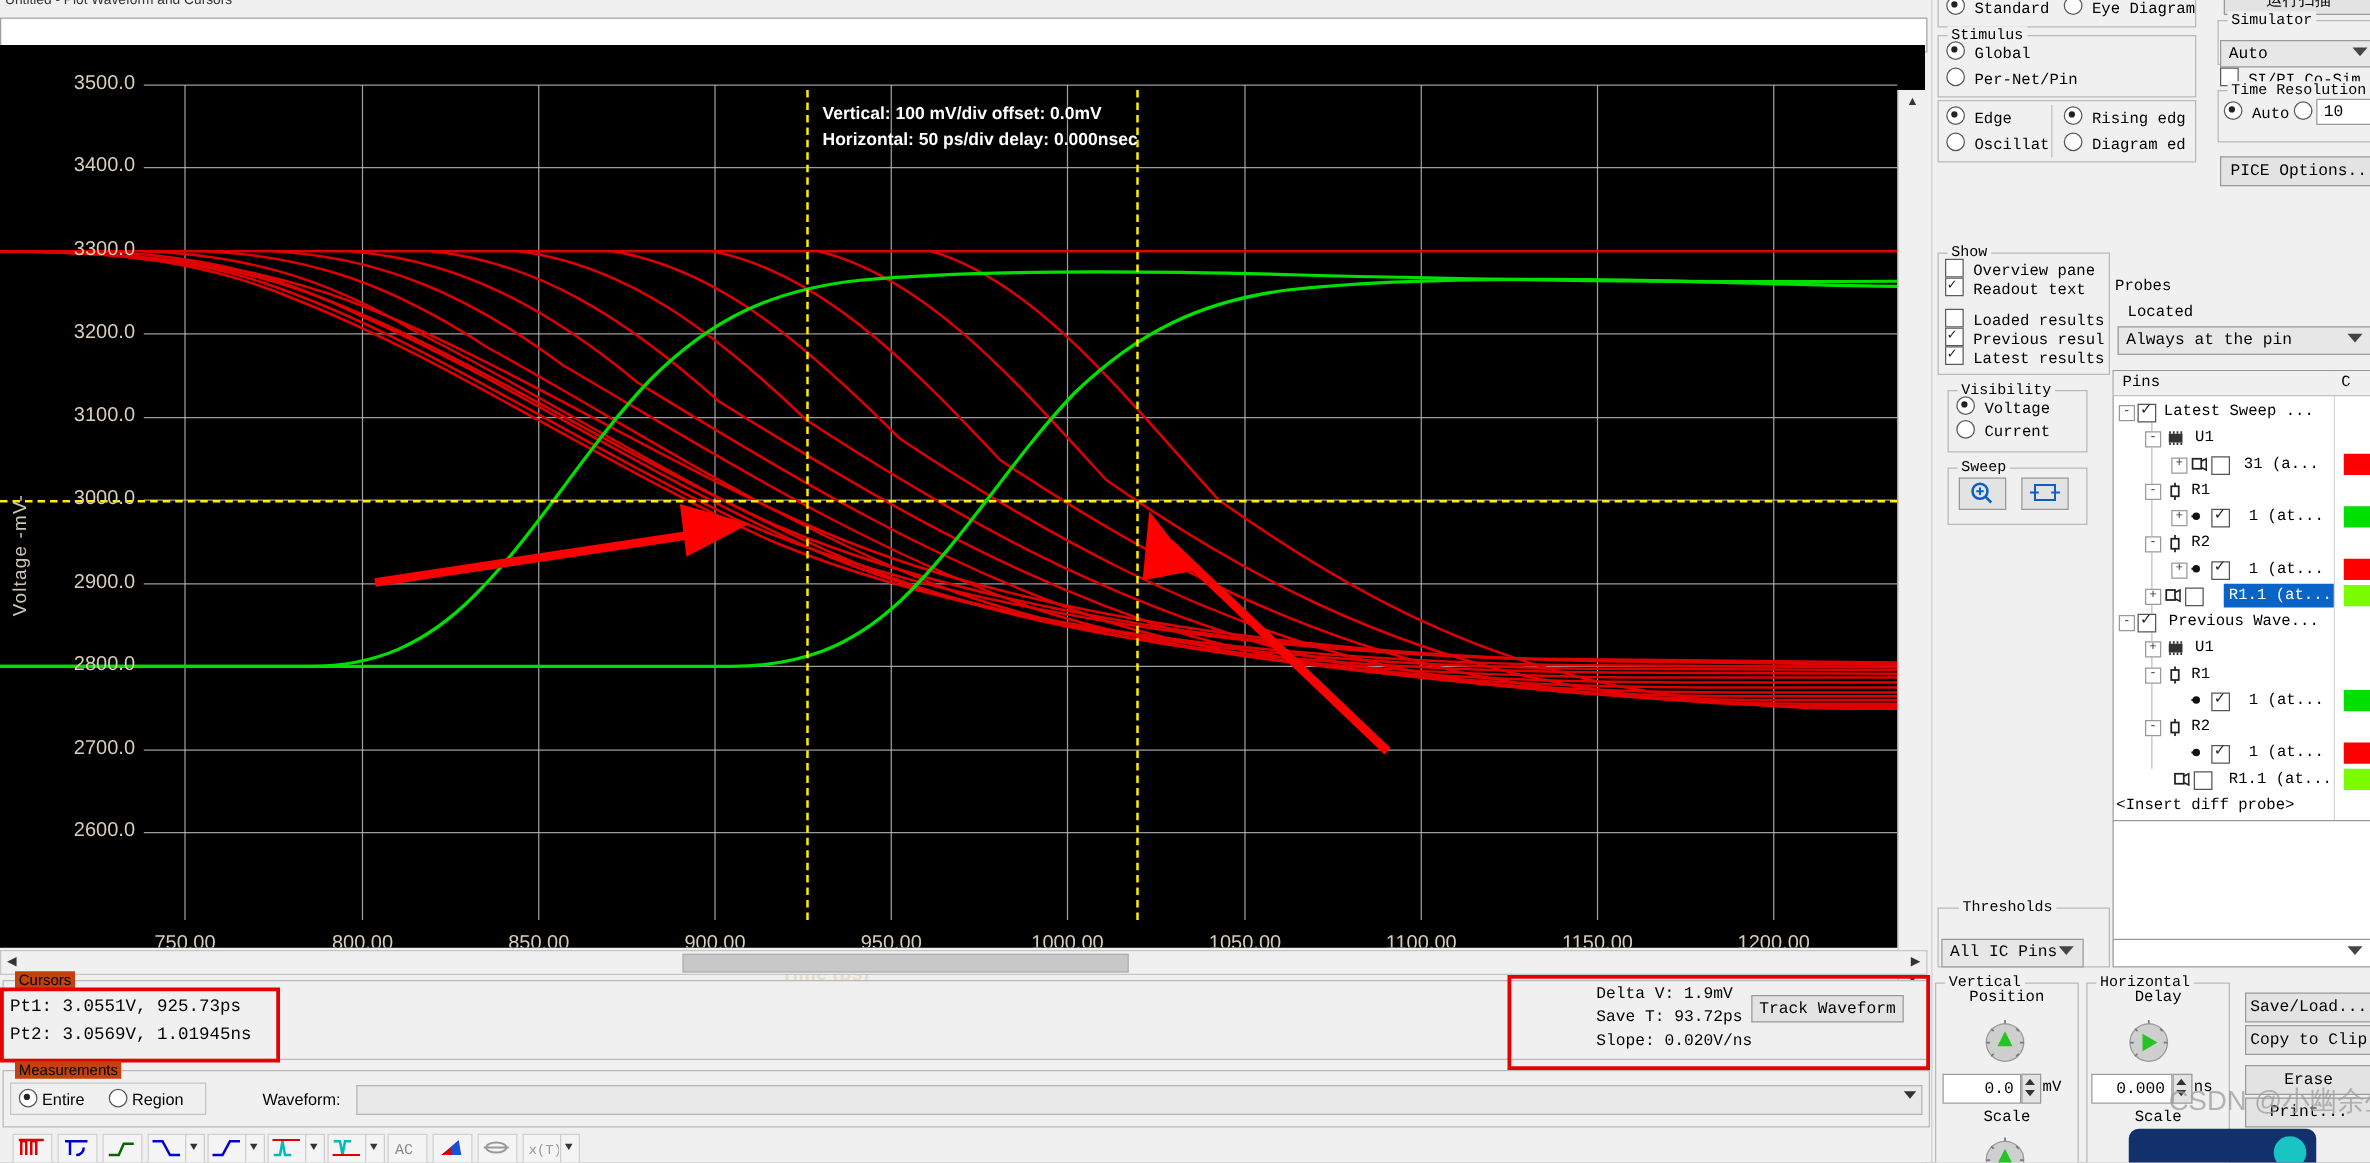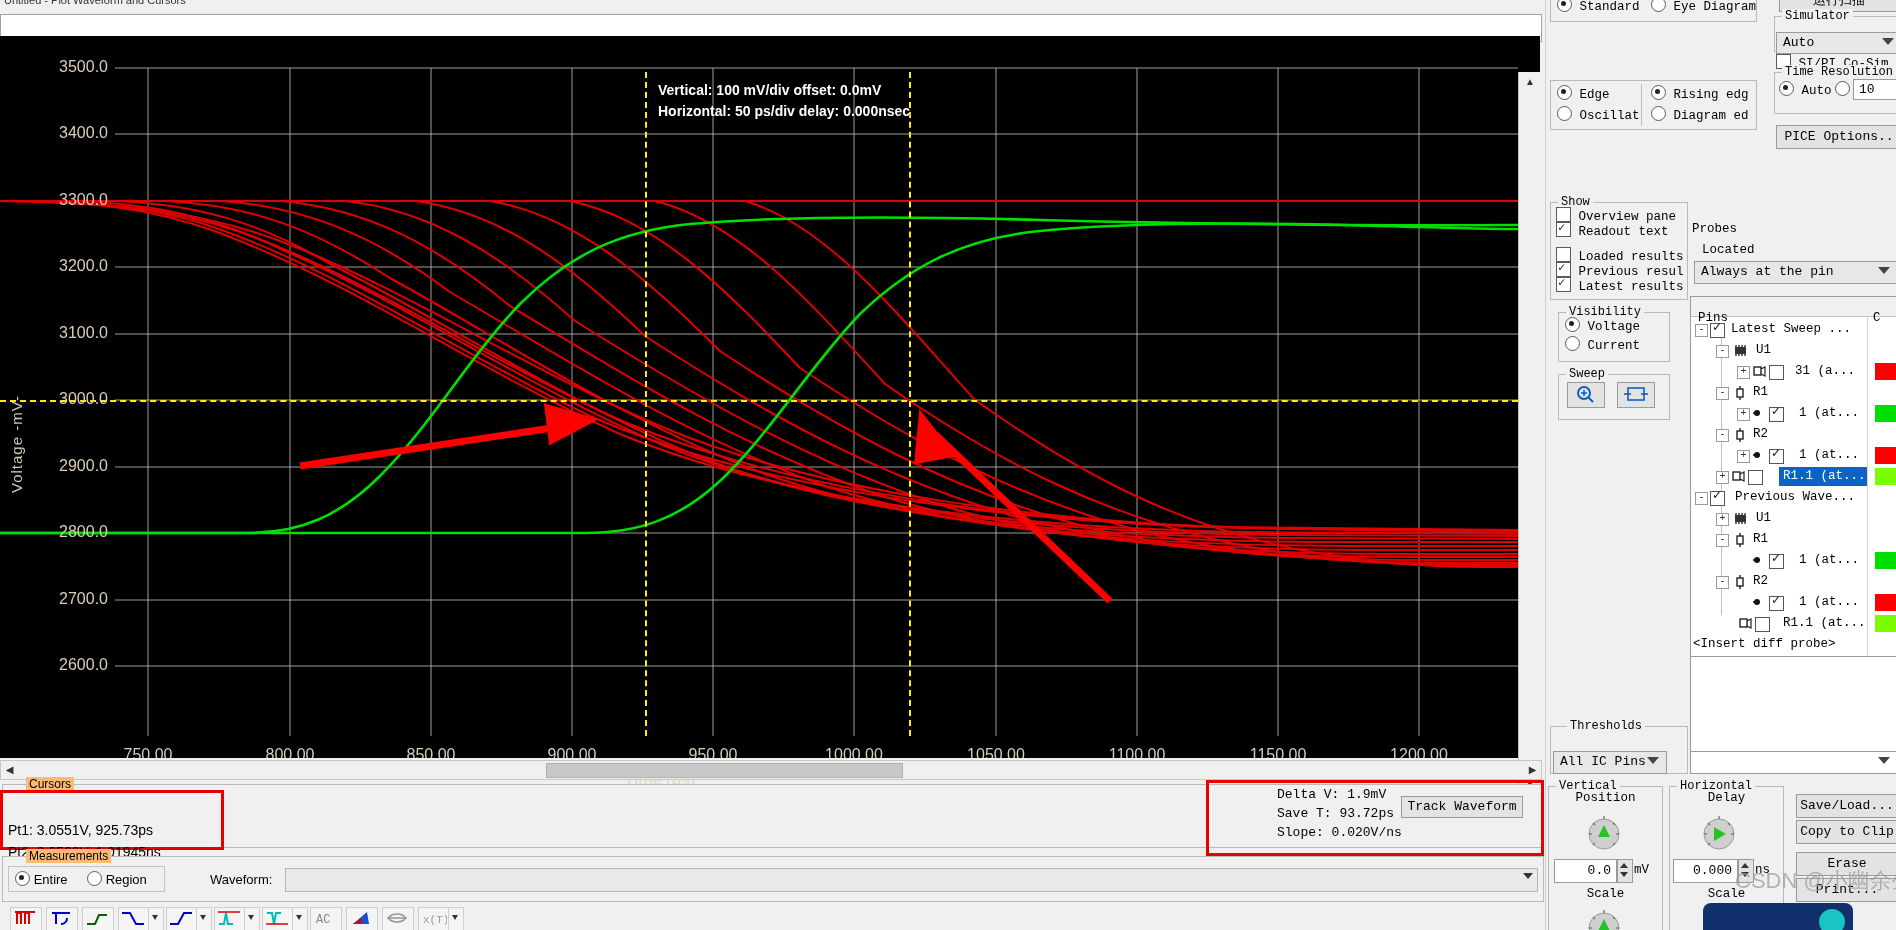--- a/index.html
+++ b/index.html
@@ -36,23 +36,23 @@
   .hscroll{position:absolute;left:0;top:760px;width:1540px;height:18px;background:#f0f0f0;border:1px solid #c6c6c6;}
   .hscroll .thumb{position:absolute;left:545px;top:2px;width:355px;height:13px;background:#c8c8c8;border:1px solid #b0b0b0;}
   .hscroll .arrow-l,.hscroll .arrow-r{position:absolute;top:1px;width:15px;height:15px;color:#333;font-size:10px;text-align:center;line-height:15px;}
   .hscroll .arrow-l{left:1px;} .hscroll .arrow-r{right:1px;}
   .vscroll{position:absolute;left:1518px;top:36px;width:22px;height:722px;background:#f0f0f0;border-left:1px solid #c6c6c6;}
   .vscroll .vtop,.vscroll .vbot{position:absolute;left:3px;width:16px;height:16px;color:#333;font-size:10px;text-align:center;line-height:16px;}
   .vscroll .vtop{top:2px;} .vscroll .vbot{bottom:2px;}
 
   
   .cursors-group{position:absolute;left:2px;top:784px;width:1540px;height:62px;border:1px solid #b9b9b9;background:#f0f0f0;}
-  .group-label{position:absolute;top:-8px;left:23px;background:#fdba74;padding:0 3px;font-size:12px;color:#000;}
+  .group-label{position:absolute;top:-8px;left:9px;background:#c2410c;padding:0 3px;font-size:12px;color:#000;}
   .cursor-red-box{position:absolute;left:0px;top:790px;width:218px;height:54px;border:3px solid #e60000;}
-  .cursor-pt{position:absolute;left:8px;font-family:Liberation Sans, sans-serif;font-size:14px;color:#000;white-space:nowrap;margin-top:24px;}
+  .cursor-pt{position:absolute;left:8px;font-family:Liberation Mono, monospace;font-size:14px;color:#000;white-space:nowrap;}
 
   .delta-red-box{position:absolute;left:1206px;top:780px;width:332px;height:70px;border:3px solid #e60000;}
   .delta-line{position:absolute;left:68px;font-family:"Liberation Mono",monospace;font-size:13px;color:#000;white-space:nowrap;}
   .track-btn{position:absolute;left:192px;top:13px;width:120px;height:20px;background:#e3e3e3;border:1px solid #9a9a9a;
              font-family:"Liberation Mono",monospace;font-size:13px;text-align:center;line-height:20px;}
 
   
   .meas-group{position:absolute;left:2px;top:856px;width:1540px;height:44px;border:1px solid #b9b9b9;background:#f0f0f0;}
   .radio{display:inline-block;width:13px;height:13px;border:1px solid #5a5a5a;border-radius:50%;background:#fff;
          vertical-align:-2px;position:relative;}
@@ -81,21 +81,21 @@
   .combo{position:absolute;background:#e7e7e7;border:1px solid #9a9a9a;font-family:"Liberation Mono",monospace;
          font-size:13px;color:#000;}
   .combo .cv{position:absolute;left:6px;top:2px;white-space:nowrap;}
   .combo .cc{position:absolute;right:7px;top:5px;width:0;height:0;border-left:6px solid transparent;
              border-right:6px solid transparent;border-top:7px solid #444;}
   .txtbox{position:absolute;background:#fff;border:1px solid #9a9a9a;font-family:"Liberation Mono",monospace;font-size:13px;}
 
   
   .pins-panel{position:absolute;left:1690px;top:296px;width:206px;height:360px;background:#fff;border:1px solid #9a9a9a;}
   .pins-head{position:absolute;left:0;top:0;width:206px;height:19px;background:#f0f0f0;border-bottom:1px solid #c2c2c2;}
-  .pins-head .ph{position:absolute;top:14px;font-family:"Liberation Mono",monospace;font-size:12.5px;}
+  .pins-head .ph{position:absolute;top:2px;font-family:"Liberation Mono",monospace;font-size:12.5px;}
   .tree-row{position:absolute;left:0;width:206px;height:21px;}
   .tree-row .lbl{position:absolute;font-family:"Liberation Mono",monospace;font-size:12.5px;white-space:nowrap;top:3px;}
   .tree-row .sw{position:absolute;top:5px;width:11px;height:11px;border:1px solid #9a9a9a;background:#fff;
                 font-size:10px;line-height:9px;text-align:center;color:#333;font-family:"Liberation Mono",monospace;}
   .tree-row .cb{position:absolute;top:4px;width:13px;height:13px;border:1px solid #555;background:#fff;}
   .tree-row .cb.on::after{content:"\2713";position:absolute;left:1px;top:-4px;font-size:12px;color:#222;}
   .tree-row .swatch{position:absolute;right:0px;top:2px;width:22px;height:17px;}
   .tree-row .icon{position:absolute;top:4px;font-size:12px;color:#222;}
   .sel-hl{position:absolute;background:#0a64c8;}
   .vline{position:absolute;width:1px;background:#bfbfbf;}
@@ -373,20 +373,31 @@
         <span>Standard</span>
       </div>
       <div class="opt mono" style="left:100px;top:4px;">
         <span class="radio"></span>
         <span>Eye Diagram</span>
       </div>
     </div>
 
     <div class="btn" style="left:233px;top:-12px;width:118px;height:22px;line-height:22px;font-family:'Liberation Sans',sans-serif;">运行扫描</div>
 
+    <div class="grp" style="left:4px;top:28px;width:205px;height:48px;">
+      <div class="glab">Stimulus</div>
+      <div class="opt mono" style="left:6px;top:4px;">
+        <span class="radio on"></span>
+        <span>Global</span>
+      </div>
+      <div class="opt mono" style="left:6px;top:25px;">
+        <span class="radio"></span>
+        <span>Per-Net/Pin</span>
+      </div>
+    </div>
 
     <div class="grp" style="left:4px;top:80px;width:205px;height:48px;">
       <div class="vline" style="left:90px;top:3px;height:42px;"></div>
       <div class="opt mono" style="left:6px;top:4px;">
         <span class="radio on"></span>
         <span>Edge</span>
       </div>
       <div class="opt mono" style="left:6px;top:25px;">
         <span class="radio"></span>
         <span>Oscillat</span>

